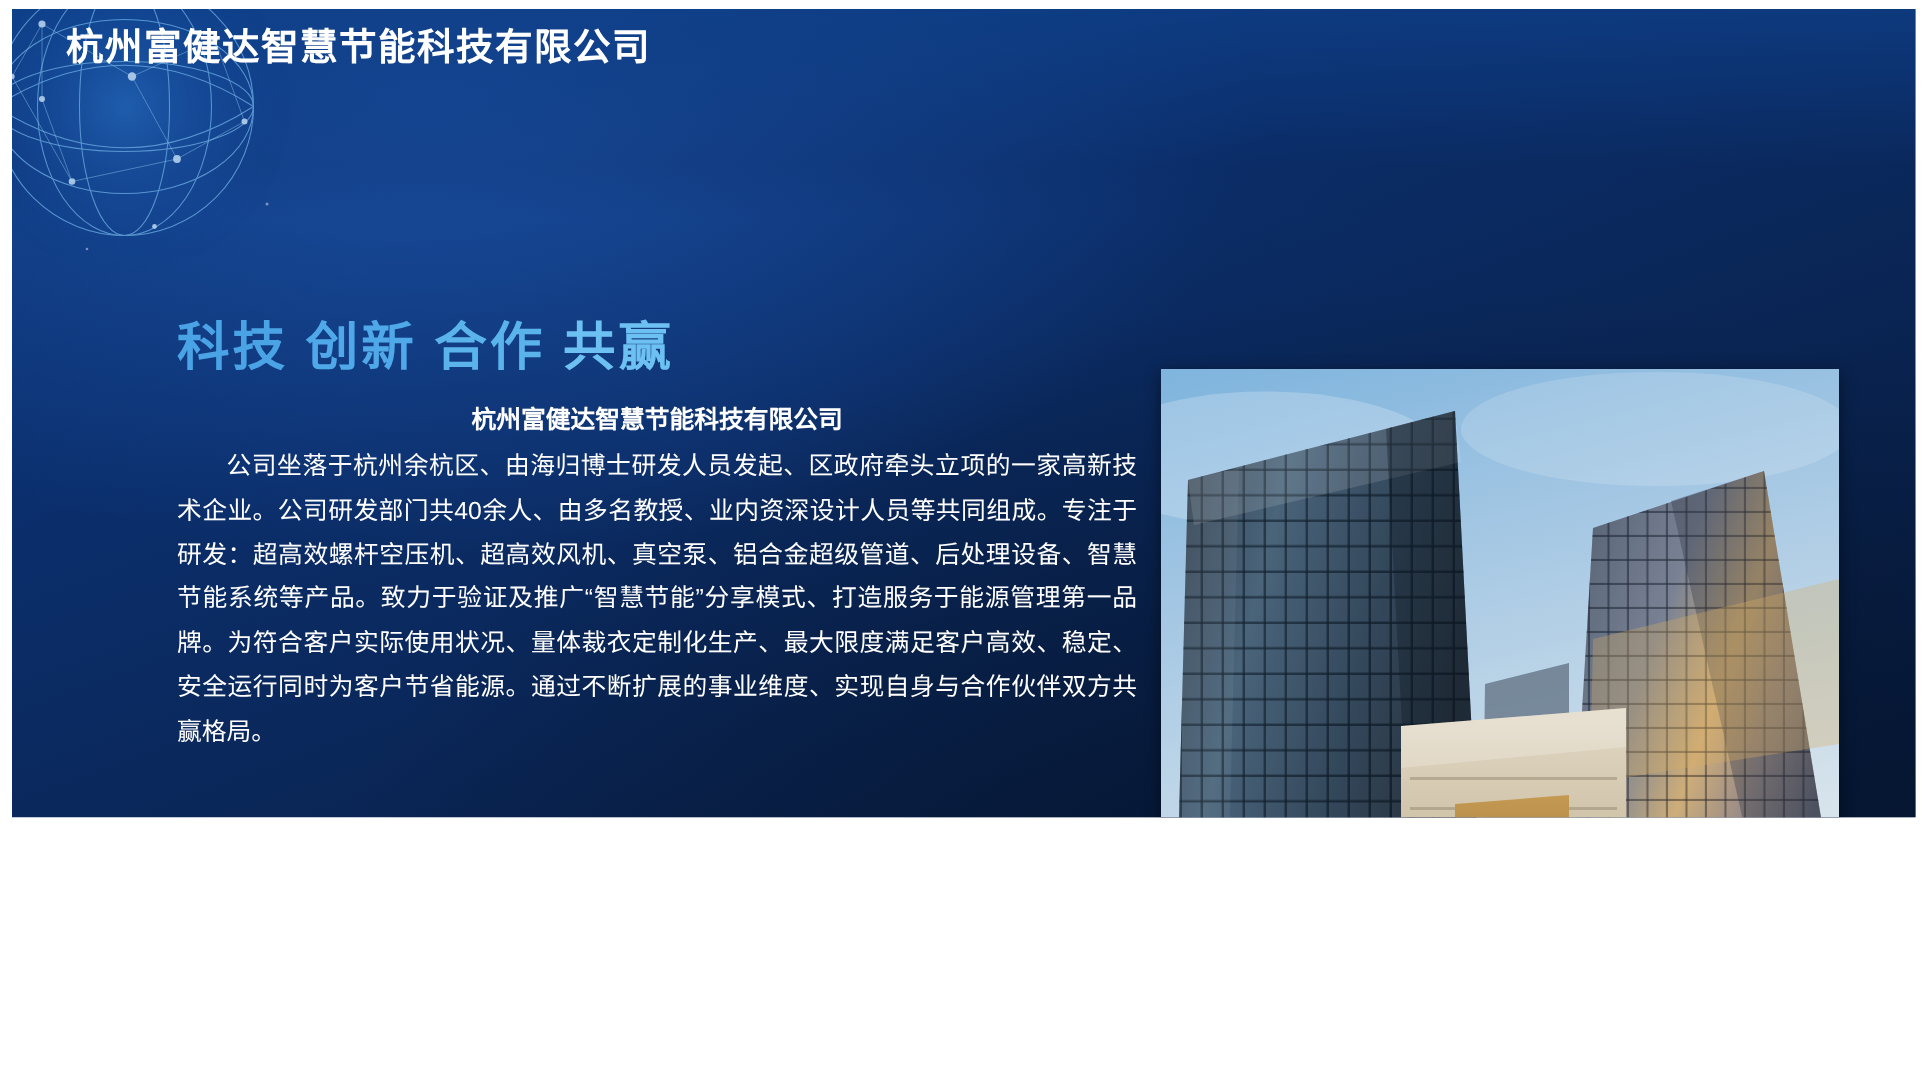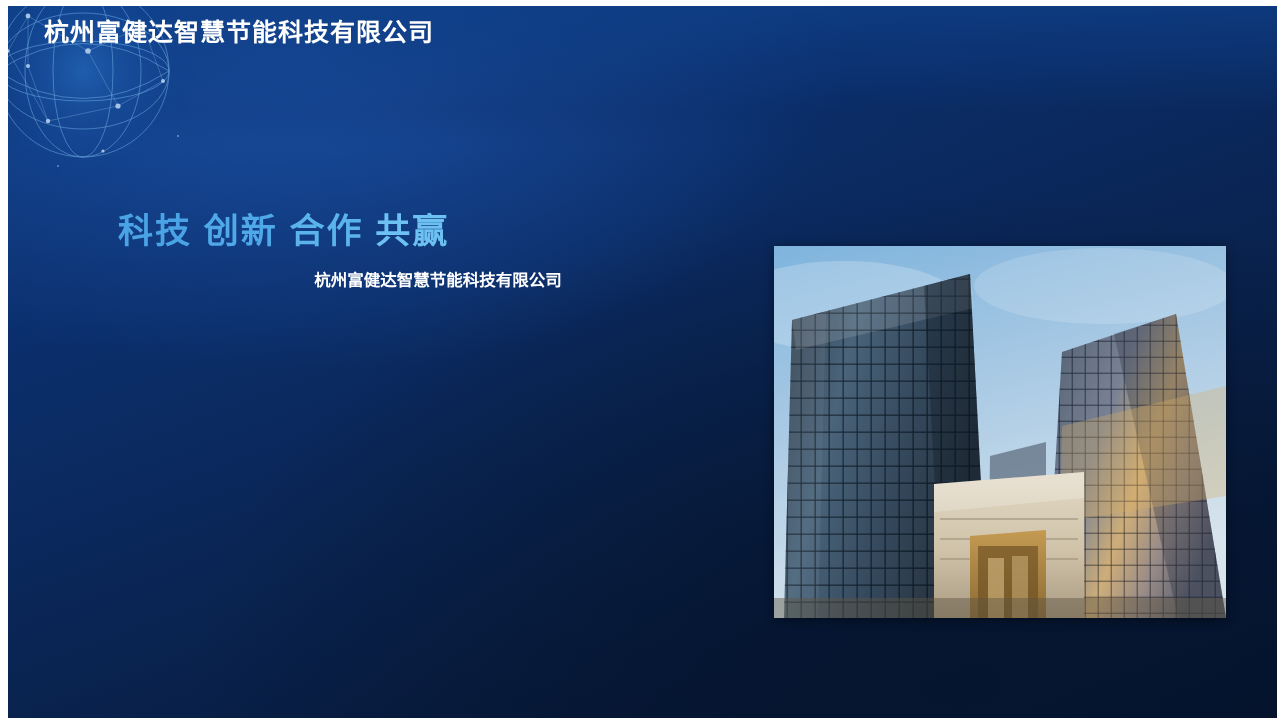--- a/index.html
+++ b/index.html
@@ -6,21 +6,21 @@
     margin: 0;
     padding: 0;
     background: #ffffff;
   }
   body {
     font-family: "Liberation Sans", "DejaVu Sans", sans-serif;
   }
   .slide {
     position: relative;
     width: 1285px;
-    height: 726px;
+    height: 545px;
     overflow: hidden;
     background: #ffffff;
   }
   .slide-inner {
     position: absolute;
     left: 8px;
     top: 6px;
     width: 1269px;
     height: 712px;
     background:
@@ -205,20 +205,21 @@
 
     <div class="slogan">
       <span class="w1">科技</span>
       <span class="w2">创新</span>
       <span class="w3">合作</span>
       <span class="w4">共赢</span>
     </div>
 
     <div class="body-text">
       <span class="lead">杭州富健达智慧节能科技有限公司</span>
+      <span class="para">公司坐落于杭州余杭区、由海归博士研发人员发起、区政府牵头立项的一家高新技术企业。公司研发部门共40余人、由多名教授、业内资深设计人员等共同组成。专注于研发：超高效螺杆空压机、超高效风机、真空泵、铝合金超级管道、后处理设备、智慧节能系统等产品。致力于验证及推广“智慧节能”分享模式、打造服务于能源管理第一品牌。为符合客户实际使用状况、量体裁衣定制化生产、最大限度满足客户高效、稳定、安全运行同时为客户节省能源。通过不断扩展的事业维度、实现自身与合作伙伴双方共赢格局。</span>
     </div>
 
     <div class="photo-frame">
       <svg width="452" height="372" viewBox="0 0 452 372" xmlns="http://www.w3.org/2000/svg">
         <defs>
           <linearGradient id="sky" x1="0" y1="0" x2="0.3" y2="1">
             <stop offset="0%" stop-color="#7fb4dd"></stop>
             <stop offset="45%" stop-color="#a8c9e4"></stop>
             <stop offset="100%" stop-color="#d8e4ec"></stop>
           </linearGradient>

